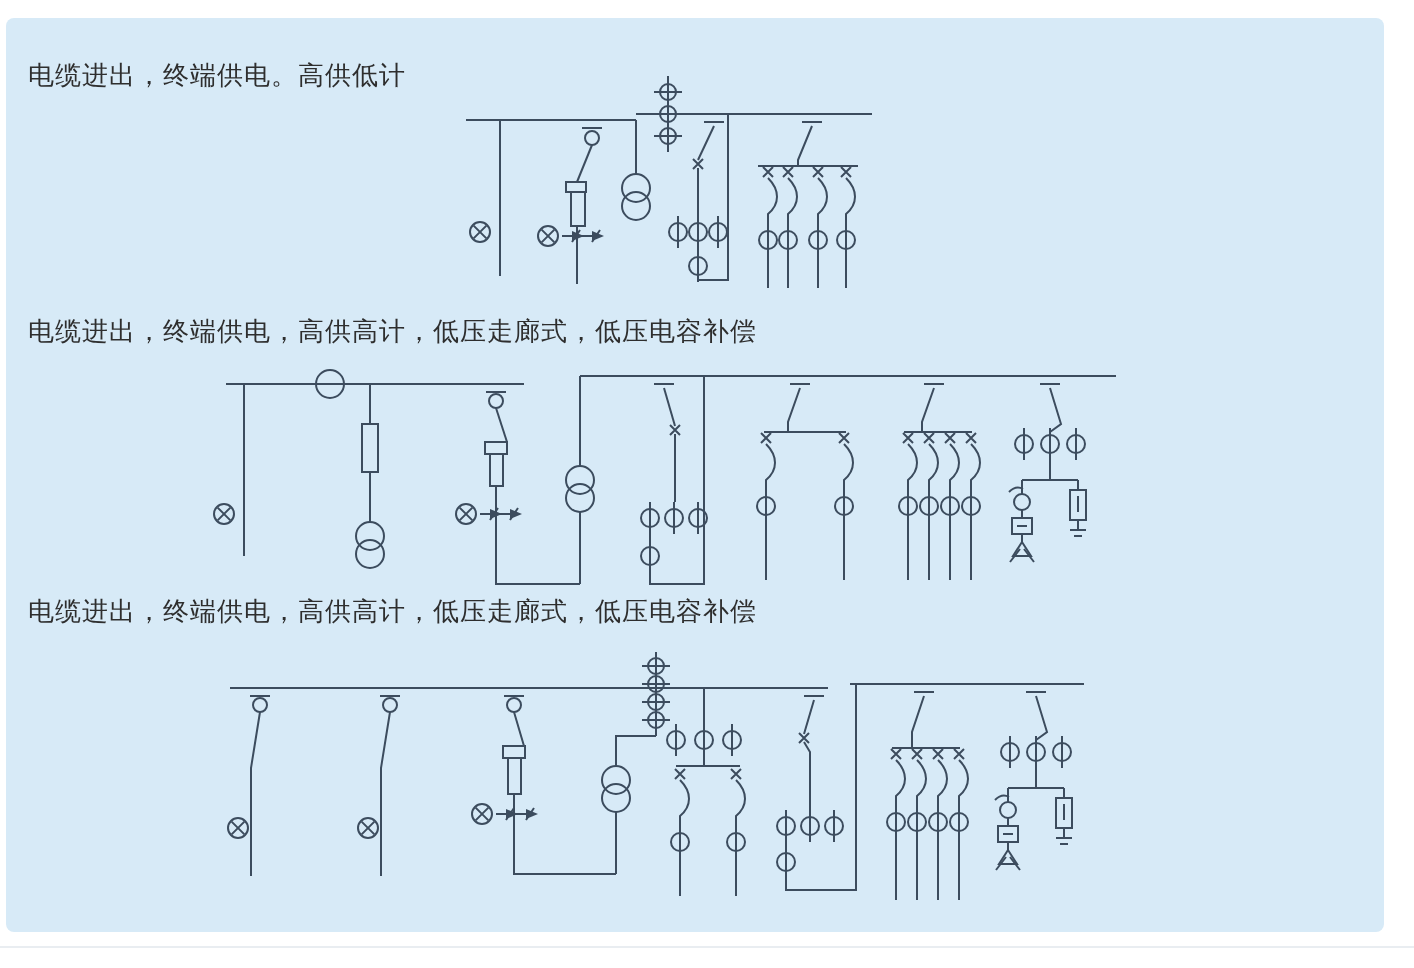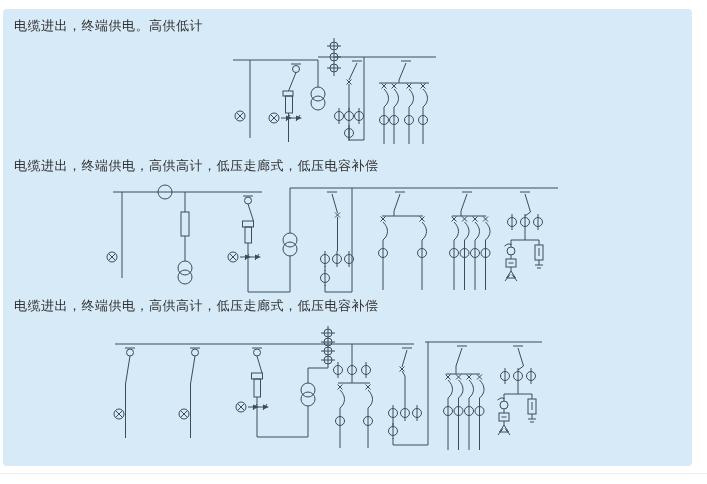--- a/index.html
+++ b/index.html
@@ -15,21 +15,21 @@
   }
   .hairline{
     position:absolute;left:0;top:473px;width:707px;height:1px;
     background:#e9edf1;
   }
   .sec-title{
     position:absolute;left:14px;
     font-size:13px;color:var(--title-color,#2e2e2e);
     letter-spacing:0.5px;white-space:nowrap;
   }
-  #t1{top:17px}#t2{top:157px}#t3{top:297px}
+  #t1{top:29px}#t2{top:157px}#t3{top:297px}
   svg.schem{position:absolute;left:0;top:0;}
   svg.schem *{stroke:var(--line,#3c4c5e);fill:none;stroke-width:1;}
   svg.schem .f, svg.schem .f *{fill:var(--line,#3c4c5e);stroke:none;}
 </style>
 </head>
 <body>
 
 <div class="panel"></div>
 
 <div id="t1" class="sec-title">电缆进出，终端供电。高供低计</div>

